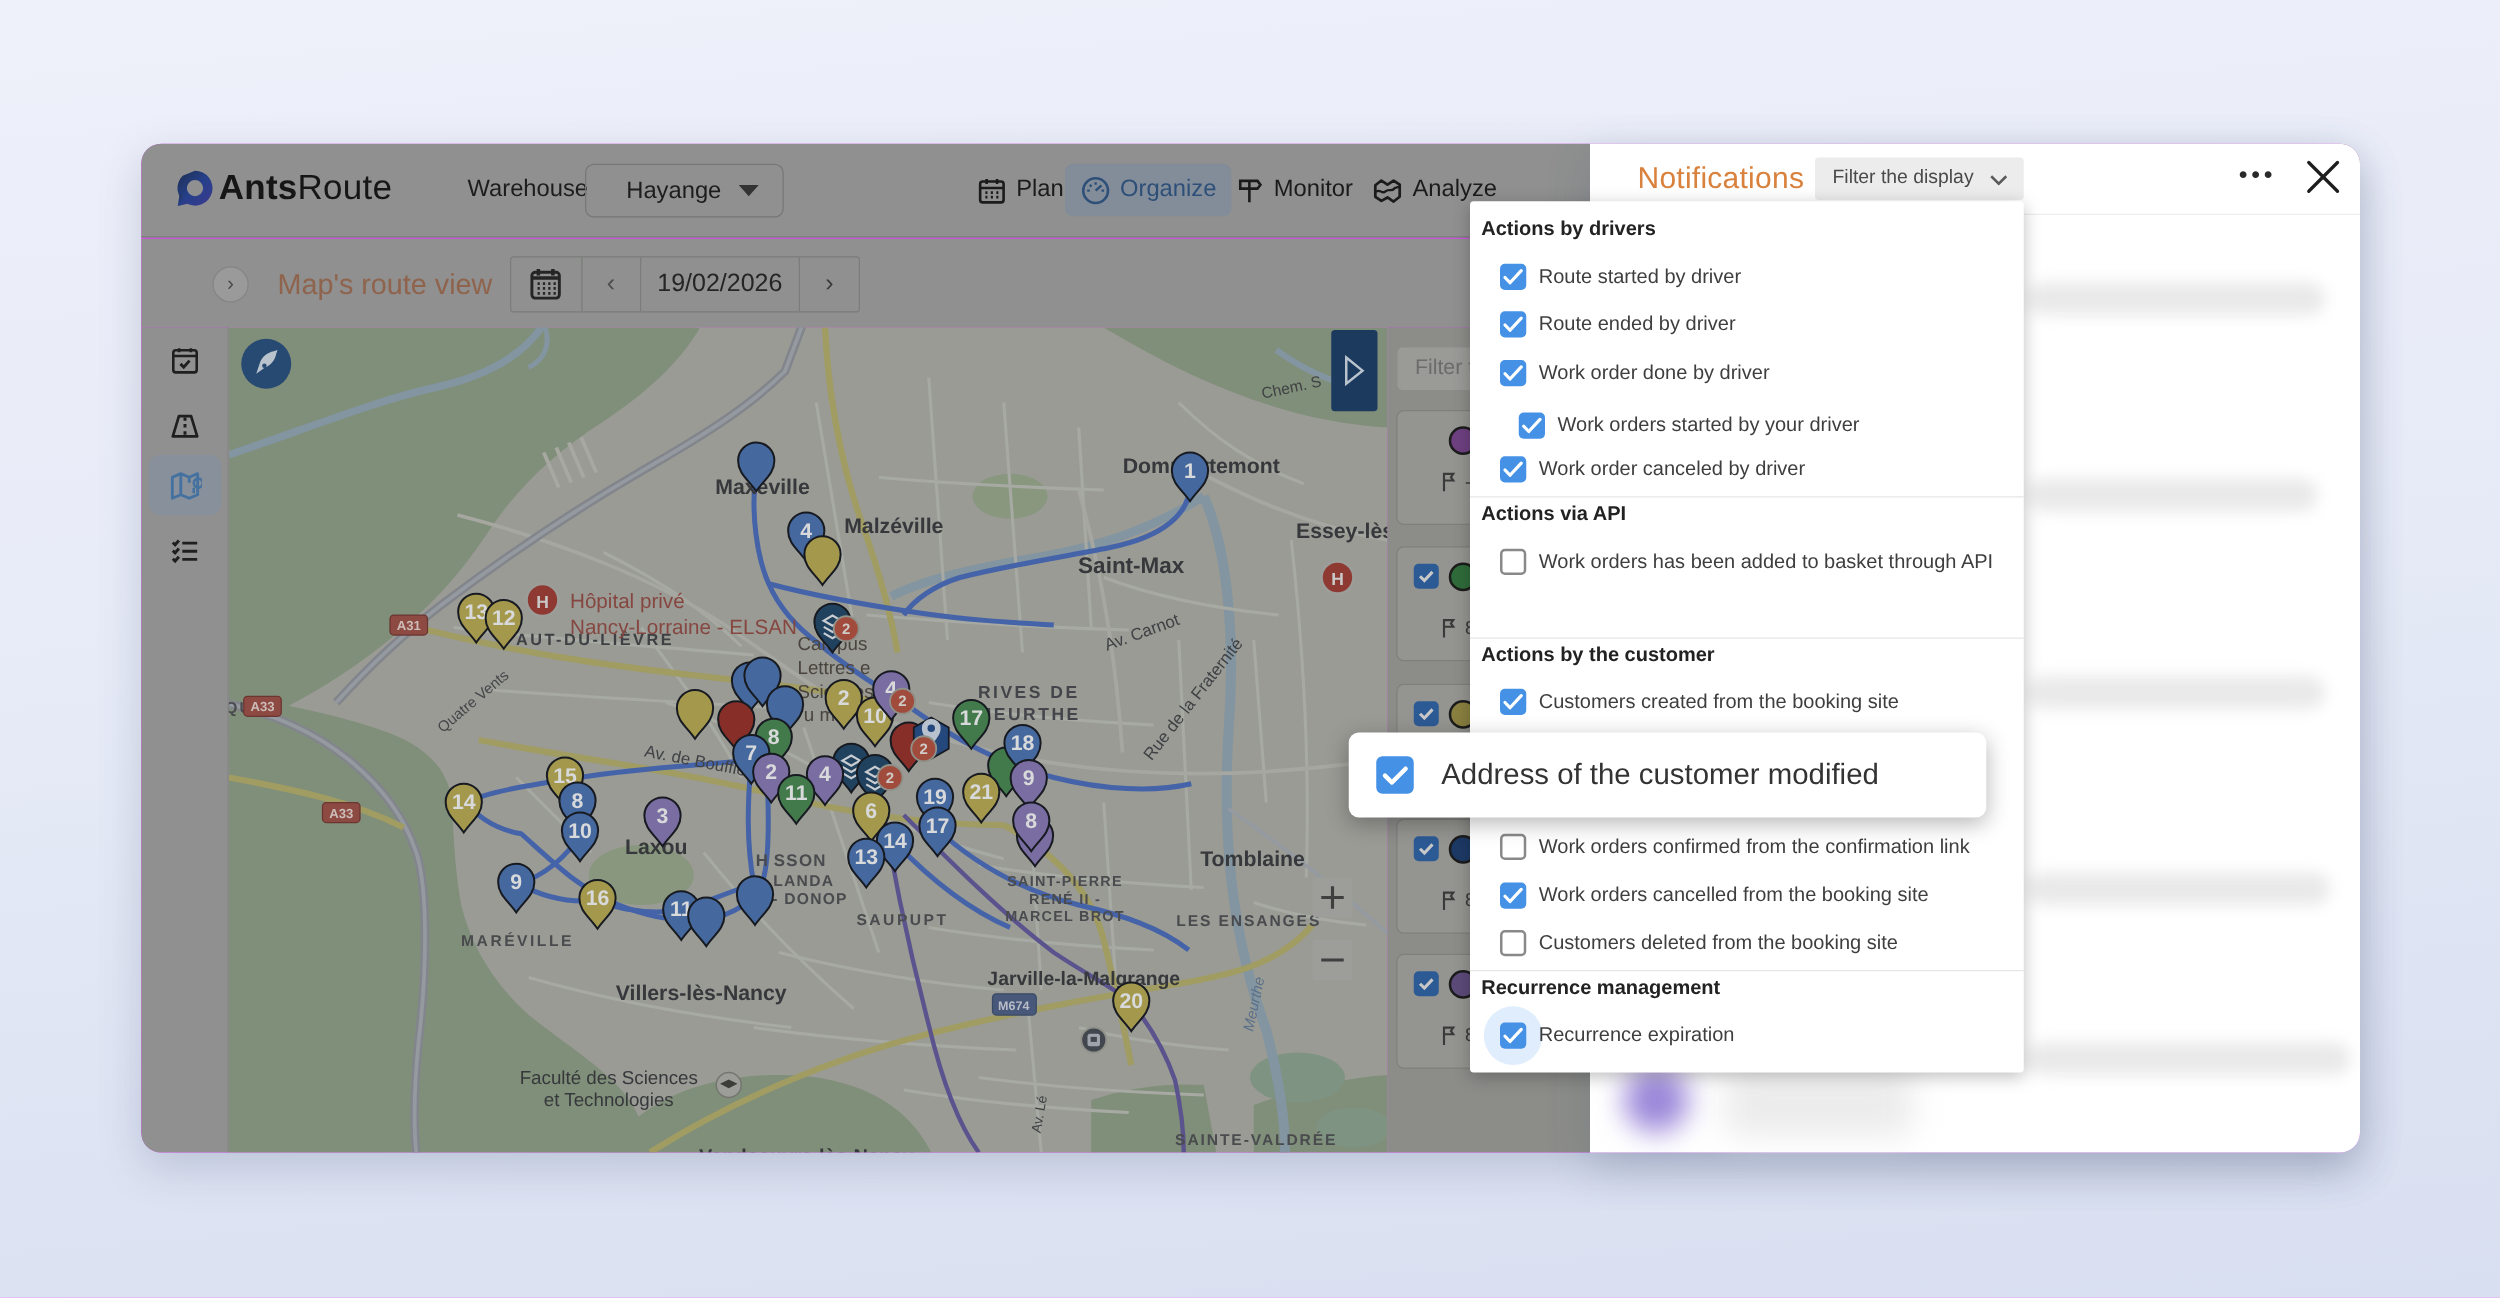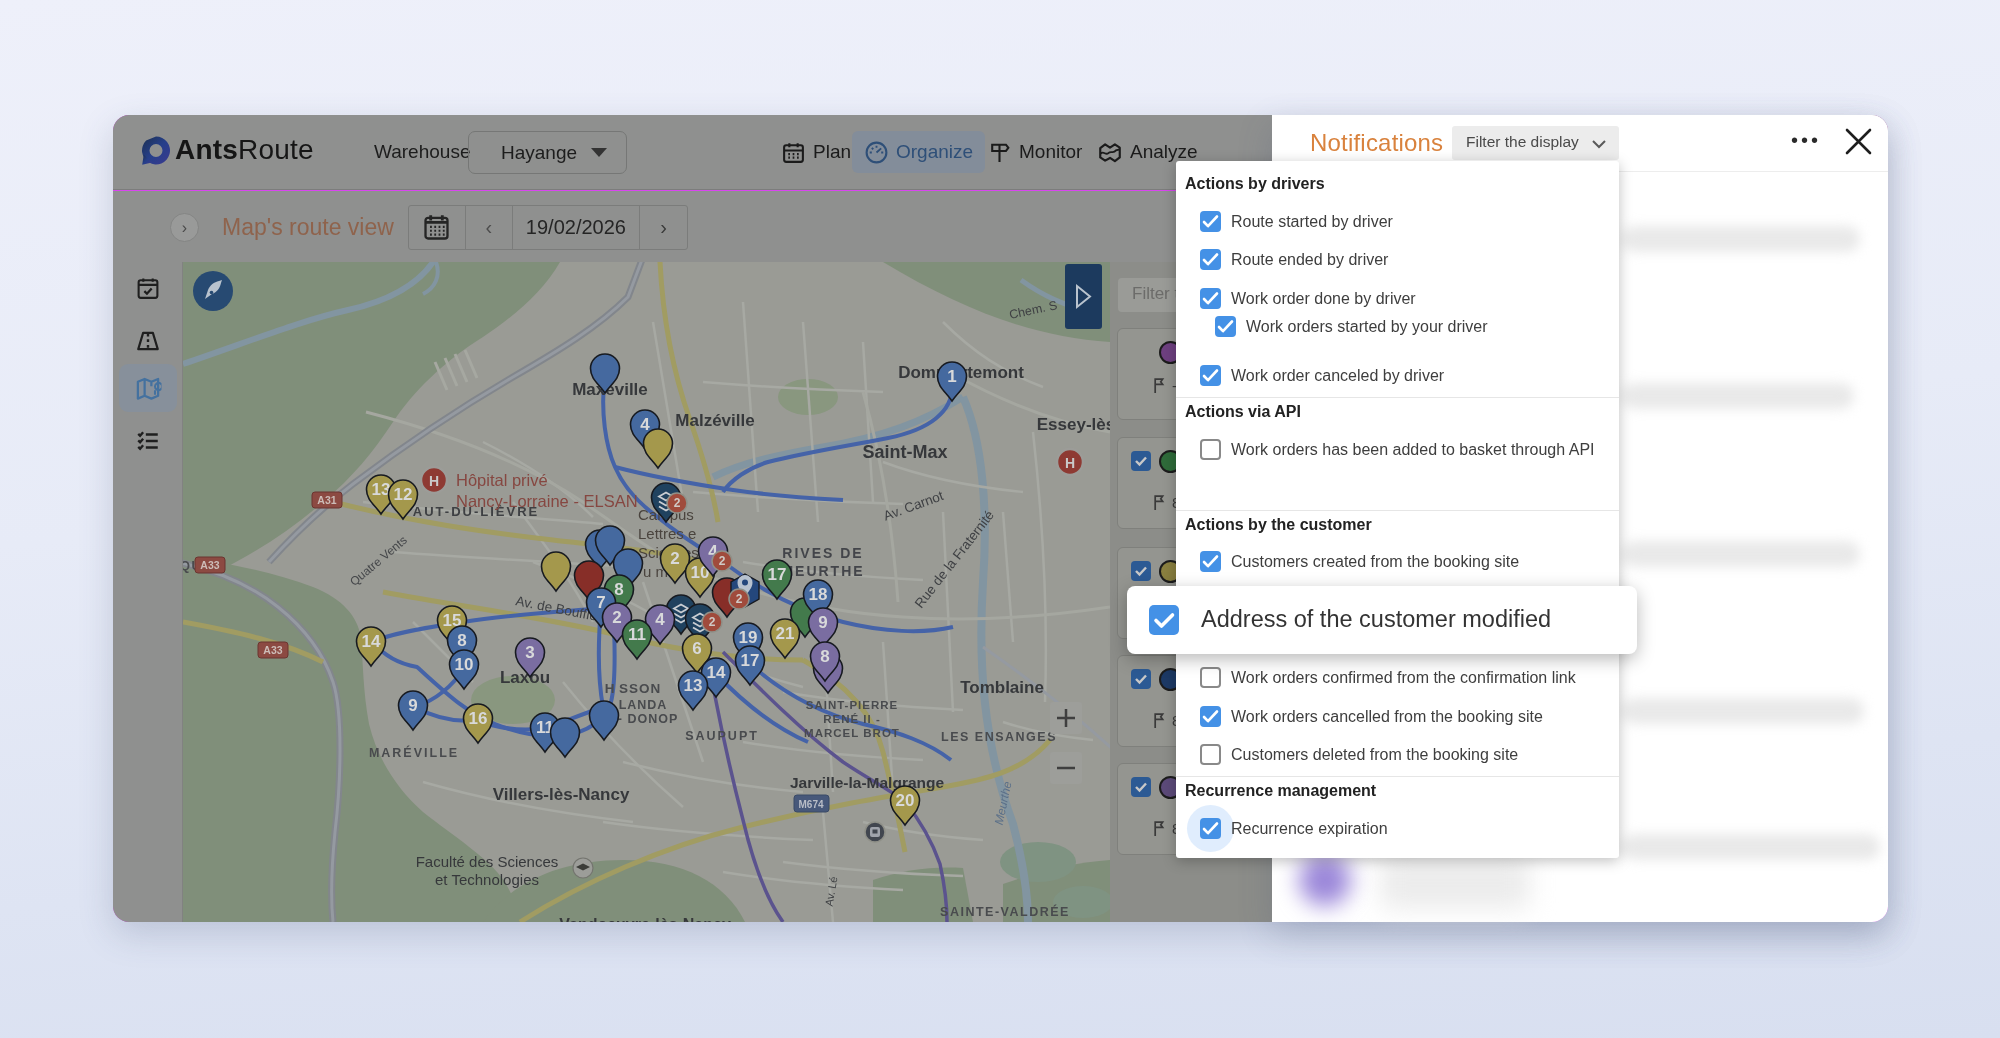--- a/index.html
+++ b/index.html
@@ -73,21 +73,21 @@
   .ddrow { position:absolute; left:24px; display:flex; align-items:center; gap:10px; }
   .ddrow span { font-size:16px; color:#3e3e3e; white-space:nowrap; }
   .cb { width:21px; height:21px; border-radius:4px; position:relative; flex:none; }
   .cb.on { background:#4491e6; }
   .cb.off { background:#fff; border:2px solid #898989; }
   .cb svg { position:absolute; left:2px; top:3px; }
   .ddsep { position:absolute; left:0; width:100%; height:1px; background:#e6e6e6; }
   #halo { position:absolute; left:11px; top:644px; width:47px; height:47px; border-radius:50%; background:#e0edfd; }
   
   #bigcard { position:absolute; left:1079px; top:586px; width:510px; height:68px; background:#fff;
-    border-radius:8px; box-shadow:0 5px 18px rgba(0,0,0,.28);margin-left:48px; }
+    border-radius:8px; box-shadow:0 5px 18px rgba(0,0,0,.28); }
   #bigcard .cbig { position:absolute; left:22px; top:19px; width:30px; height:30px; border-radius:5px; background:#4491e6; }
   #bigcard span { position:absolute; left:74px; top:20px; font-size:23.5px; color:#333; }
 </style>
 </head>
 <body>
 <div id="win">
   <div id="nav">
     <svg id="logo" width="32" height="34" viewBox="0 0 32 34">
       <defs>
           <linearGradient id="lg" x1="0" y1="0" x2="1" y2="1">
@@ -543,21 +543,21 @@
       <span>Route ended by driver</span>
     </div>
   <div class="ddrow" style="top:127px;">
       <div class="cb on">
         <svg width="17" height="15" viewBox="0 0 17 15">
           <path d="M2 8l4 4.2L15 2.5" stroke="#fff" stroke-width="2.6" fill="none" stroke-linecap="round" stroke-linejoin="round"></path>
         </svg>
       </div>
       <span>Work order done by driver</span>
     </div>
-  <div class="ddrow" style="top:155px;padding-left:15px;">
+  <div class="ddrow" style="top:169px;padding-left:15px;">
       <div class="cb on">
         <svg width="17" height="15" viewBox="0 0 17 15">
           <path d="M2 8l4 4.2L15 2.5" stroke="#fff" stroke-width="2.6" fill="none" stroke-linecap="round" stroke-linejoin="round"></path>
         </svg>
       </div>
       <span>Work orders started by your driver</span>
     </div>
   <div class="ddrow" style="top:204px;">
       <div class="cb on">
         <svg width="17" height="15" viewBox="0 0 17 15">

